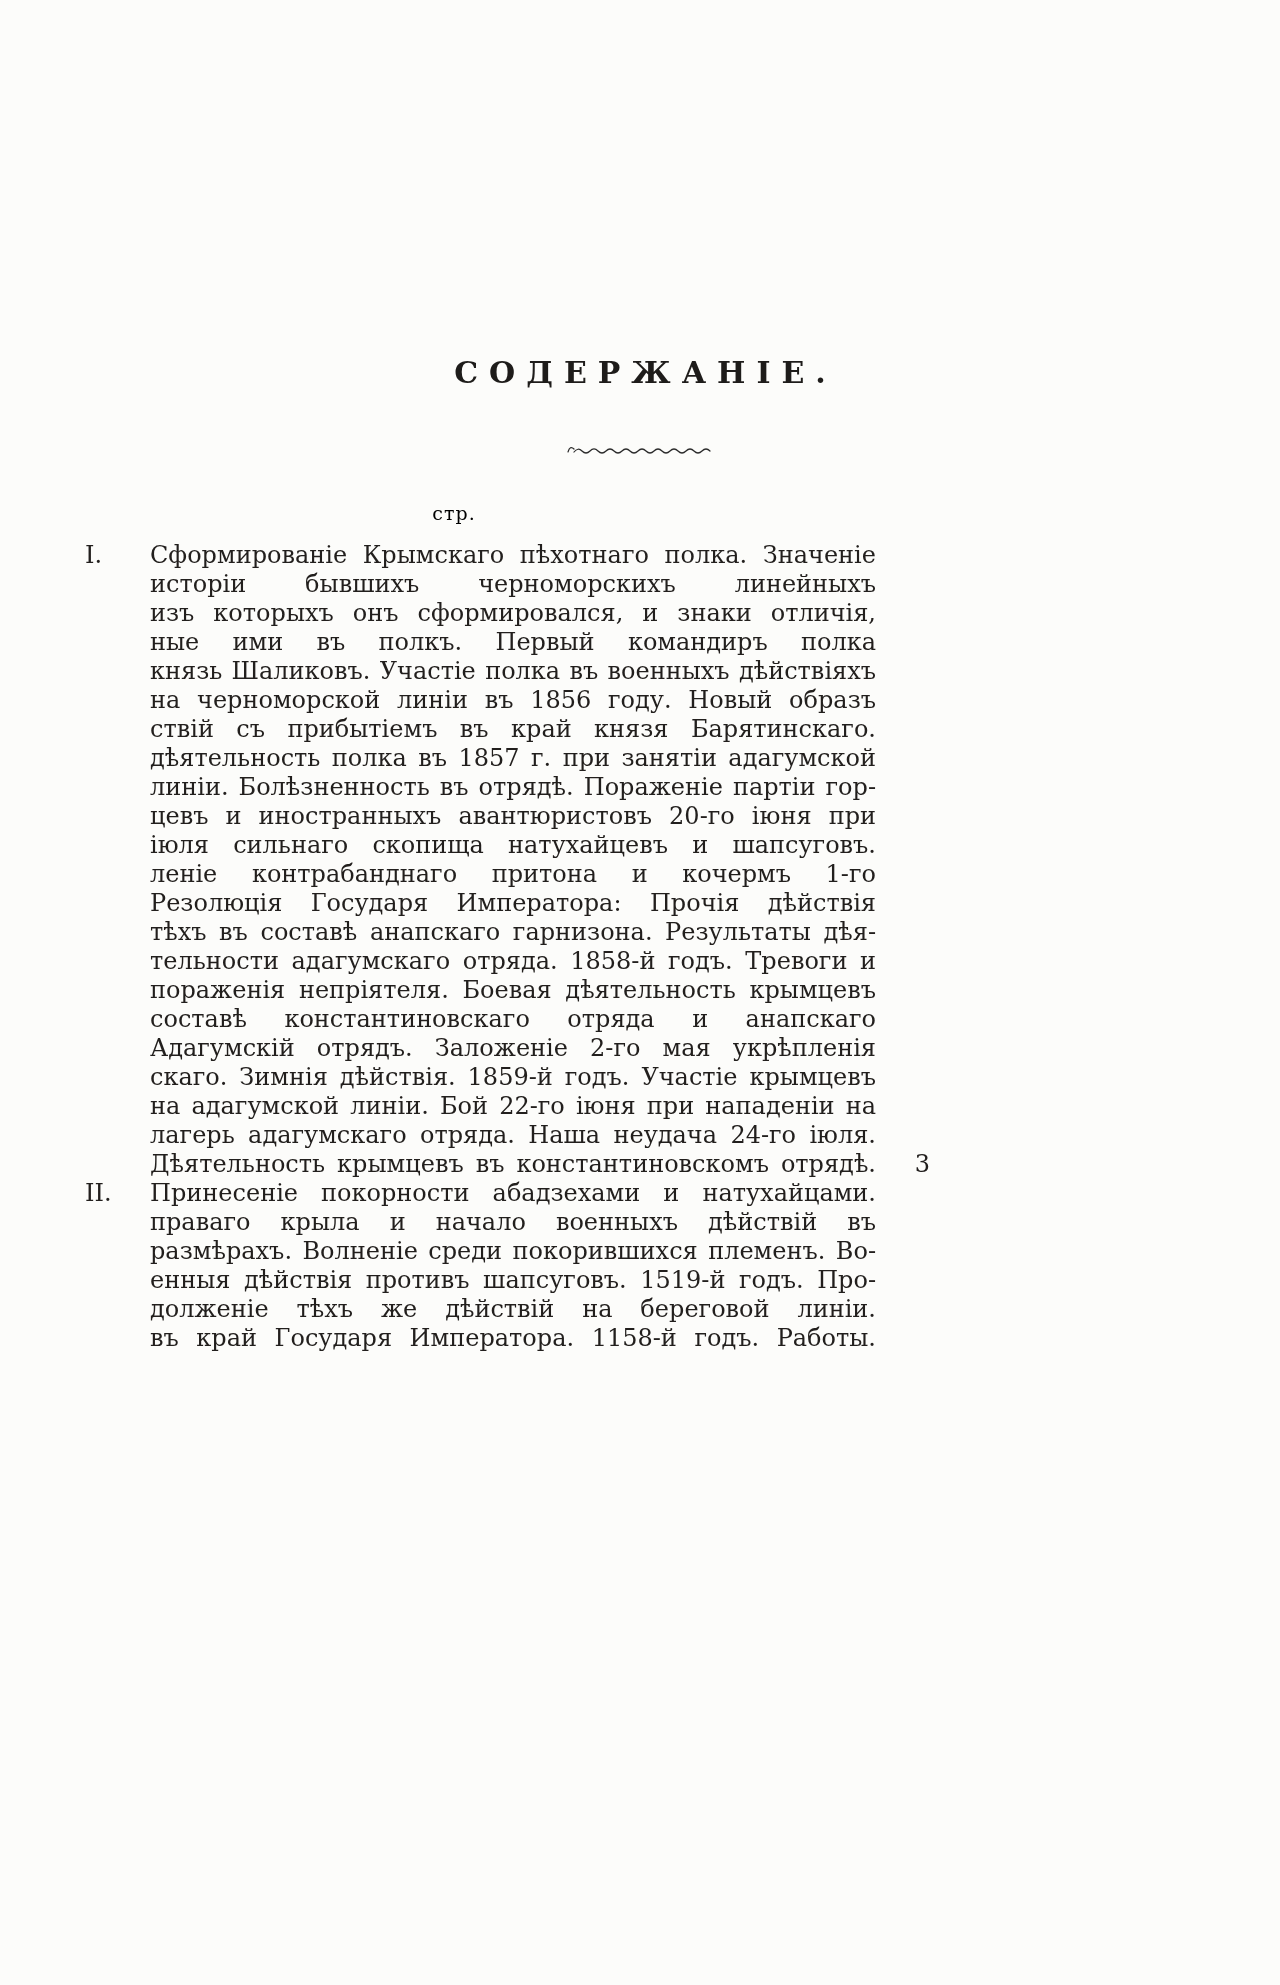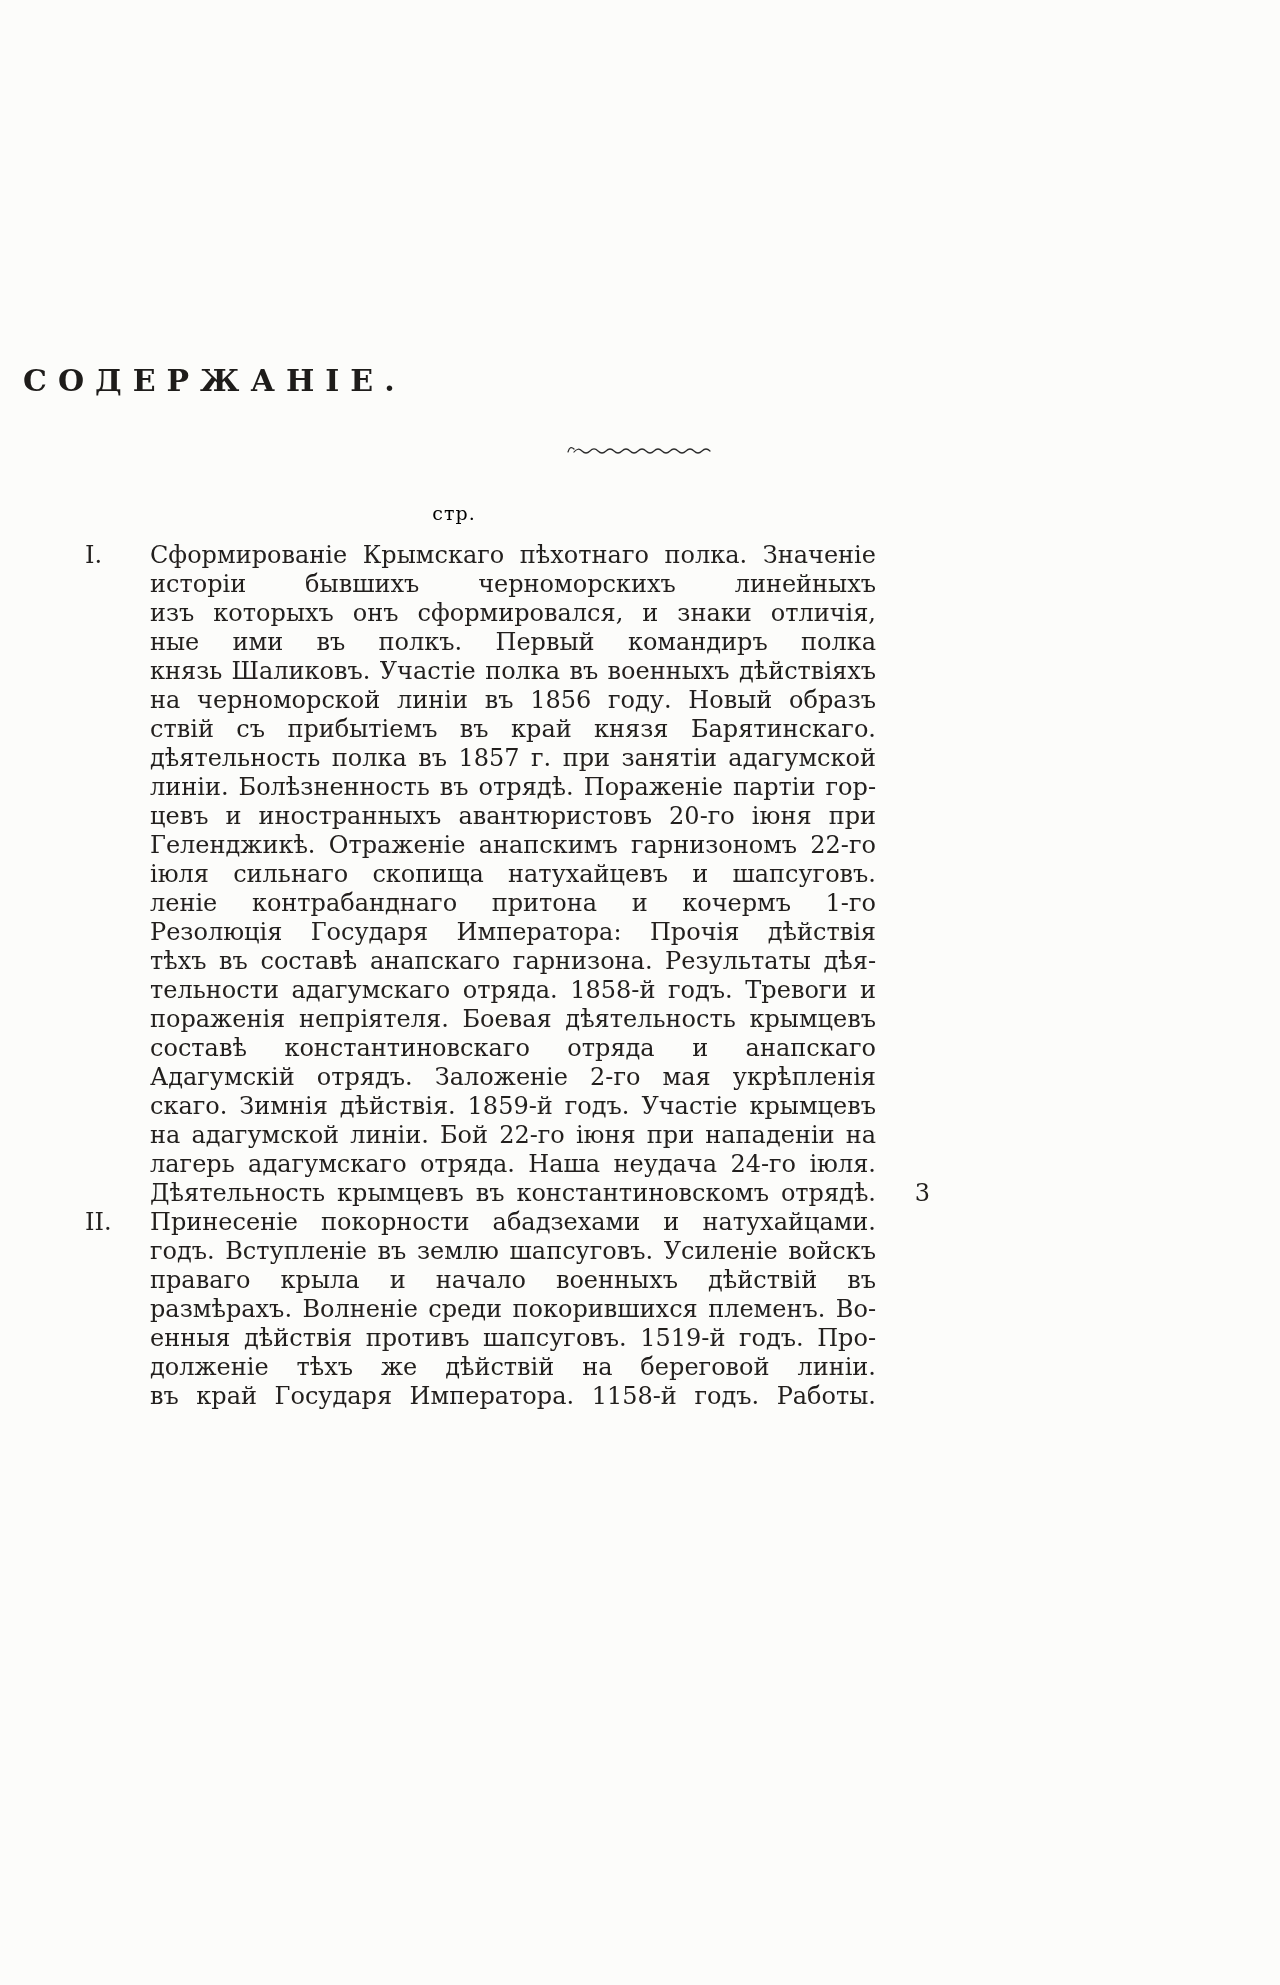--- a/index.html
+++ b/index.html
@@ -15,22 +15,22 @@
     height: 1985px;
     background: #fcfcfa;
     color: #221f1d;
     overflow: hidden;
   }
   .title {
     position: absolute;
     top: 351px;
     left: 0;
     right: 0;
-    margin: 12px;
-    text-align: left;
+    margin: 4px;
+    text-align: center;
     font-size: 30px;
     font-weight: 700;
     letter-spacing: 11px;
     text-indent: 11px;
     color: #1e1c1a;
   }
   .divider-wrap {
     position: absolute;
     top: 443px;
     left: 0;
@@ -116,41 +116,39 @@
           <div class="tl">Сформированіе Крымскаго пѣхотнаго полка. Значеніе въ</div>
           <div class="tl">исторіи бывшихъ черноморскихъ линейныхъ баталіоновъ,</div>
           <div class="tl">изъ которыхъ онъ сформировался, и знаки отличія, внесен-</div>
           <div class="tl">ные ими въ полкъ. Первый командиръ полка полковникъ</div>
           <div class="tl">князь Шаликовъ. Участіе полка въ военныхъ дѣйствіяхъ</div>
           <div class="tl">на черноморской линіи въ 1856 году. Новый образъ дѣй-</div>
           <div class="tl">ствій съ прибытіемъ въ край князя Барятинскаго. Боевая</div>
           <div class="tl">дѣятельность полка въ 1857 г. при занятіи адагумской</div>
           <div class="tl">линіи. Болѣзненность въ отрядѣ. Пораженіе партіи гор-</div>
           <div class="tl">цевъ и иностранныхъ авантюристовъ 20-го іюня при</div>
-          <div class="tl">Геленджикѣ. Отраженіе анапскимъ гарнизономъ 22-го</div>
           <div class="tl">іюля сильнаго скопища натухайцевъ и шапсуговъ. Истреб-</div>
           <div class="tl">леніе контрабанднаго притона и кочермъ 1-го сентября.</div>
           <div class="tl">Резолюція Государя Императора: Прочія дѣйствія крым-</div>
           <div class="tl">тѣхъ въ составѣ анапскаго гарнизона. Результаты дѣя-</div>
           <div class="tl">тельности адагумскаго отряда. 1858-й годъ. Тревоги и</div>
           <div class="tl">пораженія непріятеля. Боевая дѣятельность крымцевъ въ</div>
           <div class="tl">составѣ константиновскаго отряда и анапскаго гарнизона.</div>
           <div class="tl">Адагумскій отрядъ. Заложеніе 2-го мая укрѣпленія Крым-</div>
           <div class="tl">скаго. Зимнія дѣйствія. 1859-й годъ. Участіе крымцевъ</div>
           <div class="tl">на адагумской линіи. Бой 22-го іюня при нападеніи на</div>
           <div class="tl">лагерь адагумскаго отряда. Наша неудача 24-го іюля.</div>
           <div class="tl">Дѣятельность крымцевъ въ константиновскомъ отрядѣ. .</div>
         </div>
         <div class="pagenum">3</div>
       </div>
       <div class="entry">
         <div class="numeral">II.</div>
         <div class="lines">
           <div class="tl">Принесеніе покорности абадзехами и натухайцами. 1860</div>
-          <div class="tl">годъ. Вступленіе въ землю шапсуговъ. Усиленіе войскъ</div>
           <div class="tl">праваго крыла и начало военныхъ дѣйствій въ обширныхъ</div>
           <div class="tl">размѣрахъ. Волненіе среди покорившихся племенъ. Во-</div>
           <div class="tl">енныя дѣйствія противъ шапсуговъ. 1519-й годъ. Про-</div>
           <div class="tl">долженіе тѣхъ же дѣйствій на береговой линіи. Прибытіе</div>
           <div class="tl">въ край Государя Императора. 1158-й годъ. Работы.</div>
         </div>
       </div>
     </div>
 
 </div>

